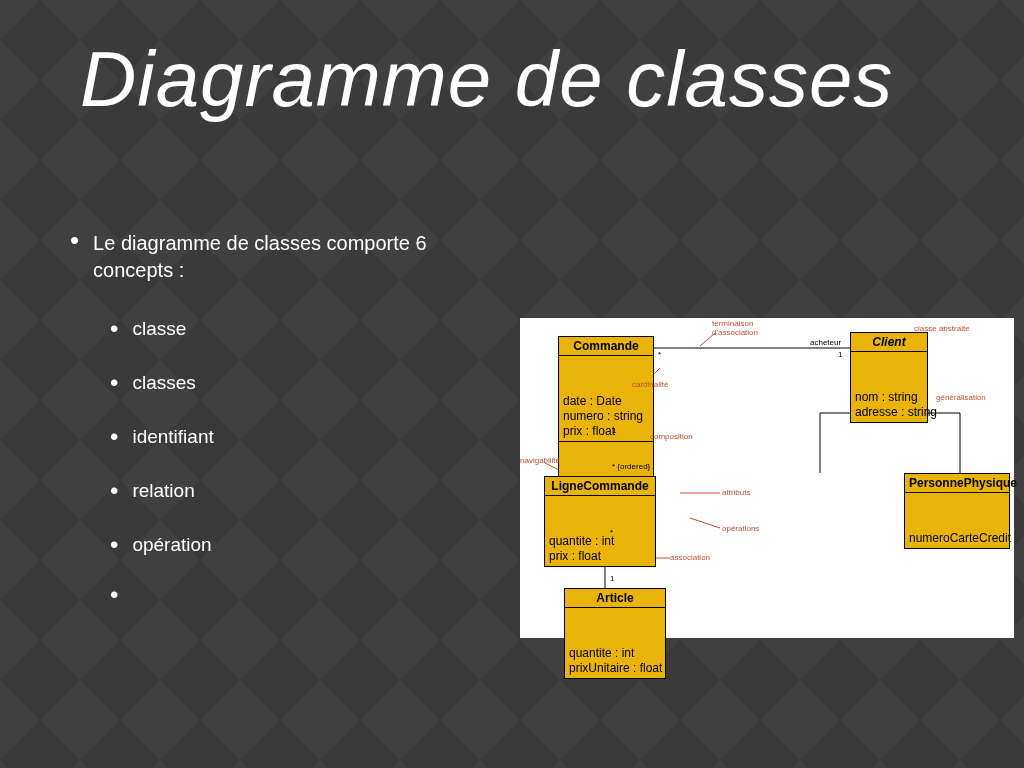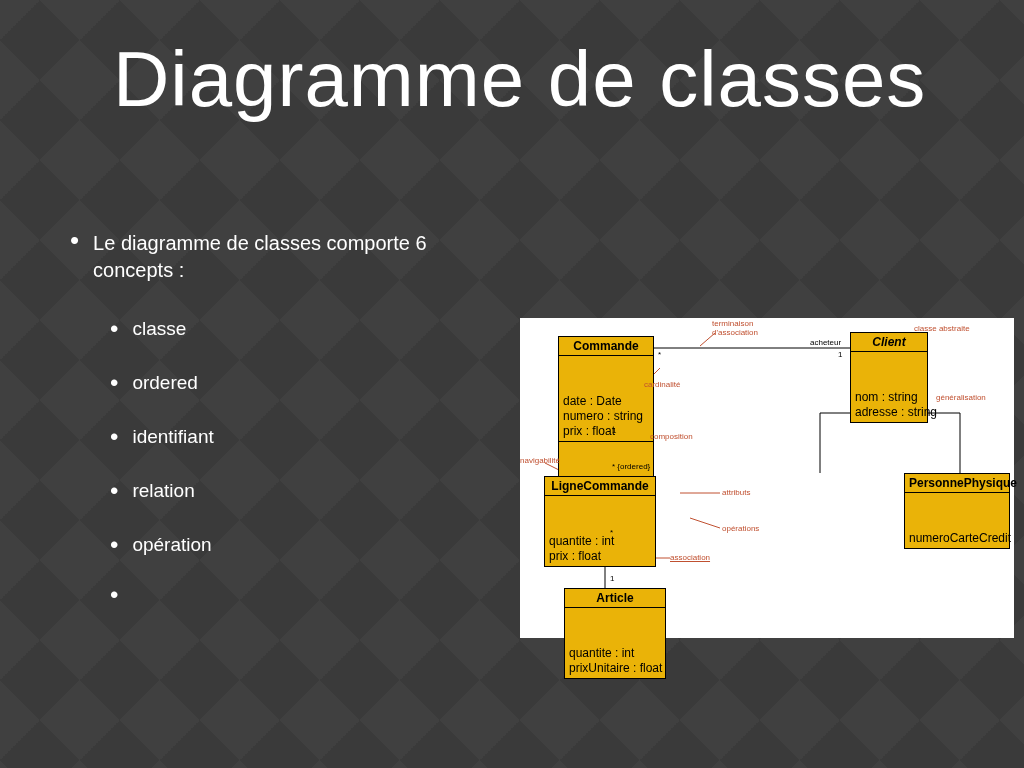--- a/index.html
+++ b/index.html
@@ -7,22 +7,23 @@
     background-color:#3a3a3a;
     background-image:
       linear-gradient(45deg, rgba(255,255,255,0.03) 25%, transparent 25%, transparent 75%, rgba(255,255,255,0.03) 75%),
       linear-gradient(-45deg, rgba(255,255,255,0.03) 25%, transparent 25%, transparent 75%, rgba(255,255,255,0.03) 75%);
     background-size:80px 80px;
     color:#fff;
   }
   .title{
     font-size:78px;
     font-weight:400;
-    margin:34px 0 0 113px;
+    margin:34px 0 0 80px;
     letter-spacing:1px;
+    font-style:italic;
   }
   .content{
     position:absolute;
     top:230px;
     left:70px;
     width:420px;
   }
   .top-bullet{
     display:flex;
     align-items:flex-start;
@@ -102,21 +103,21 @@
     <span class="dot">•</span>
     <span>Le diagramme de classes comporte 6 concepts :</span>
   </div>
   <ul class="inner">
     <li>
         <span class="dot">•</span>
         <span>classe</span>
       </li>
     <li>
         <span class="dot">•</span>
-        <span>ordered</span>
+        <span>classes</span>
       </li>
     <li>
         <span class="dot">•</span>
         <span>identifiant</span>
       </li>
     <li>
         <span class="dot">•</span>
         <span>relation</span>
       </li>
     <li>
@@ -183,26 +184,26 @@
   </div>
 
   <div class="cls" style="top:270px;left:44px;width:100px;">
     <div class="hd">Article</div>
     <div class="sec">quantite : int
 prixUnitaire : float</div>
   </div>
 
   <div class="lbl" style="top:6px;left:394px;">classe abstraite</div>
   <div class="lbl" style="top:2px;left:192px;width:70px;white-space:normal;line-height:1.1;">terminaison d'association</div>
-  <div class="lbl" style="top:62px;left:124px;text-align:right;">cardinalité</div>
+  <div class="lbl" style="top:62px;left:112px;text-align:right;">cardinalité</div>
   <div class="lbl" style="top:138px;left:0px;">navigabilité</div>
   <div class="lbl" style="top:114px;left:130px;">composition</div>
   <div class="lbl" style="top:170px;left:202px;">attributs</div>
   <div class="lbl" style="top:206px;left:202px;">opérations</div>
-  <div class="lbl" style="top:235px;left:150px;text-decoration:underline;">association</div>
+  <div class="lbl" style="top:235px;left:150px;">association</div>
   <div class="lbl" style="top:75px;left:396px;padding-left:20px;">généralisation</div>
 
   <div class="lbl blk" style="top:32px;left:138px;">*</div>
   <div class="lbl blk" style="top:32px;left:318px;">1</div>
   <div class="lbl blk" style="top:20px;left:290px;">acheteur</div>
   <div class="lbl blk" style="top:108px;left:92px;">1</div>
   <div class="lbl blk" style="top:144px;left:92px;">* {ordered}</div>
   <div class="lbl blk" style="top:210px;left:90px;">*</div>
   <div class="lbl blk" style="top:256px;left:90px;">1</div>
 </div>

